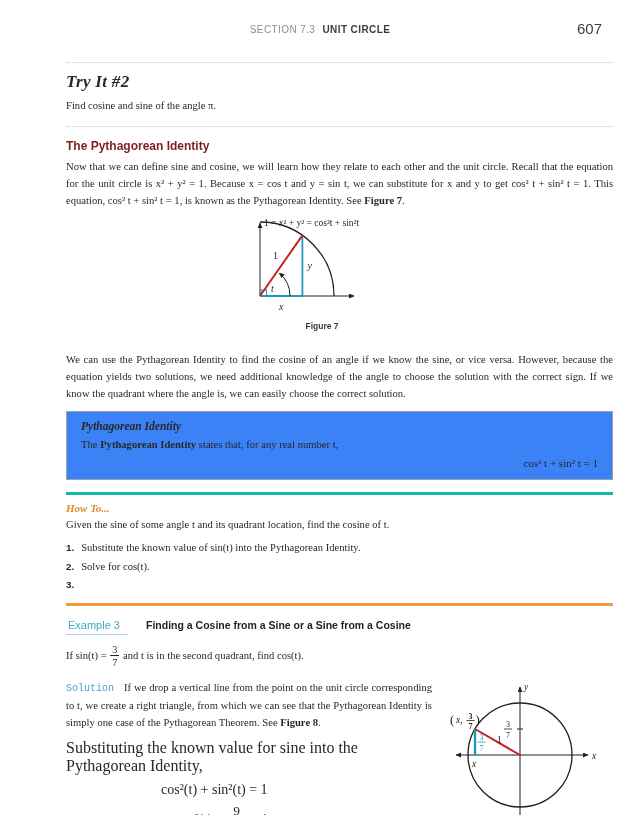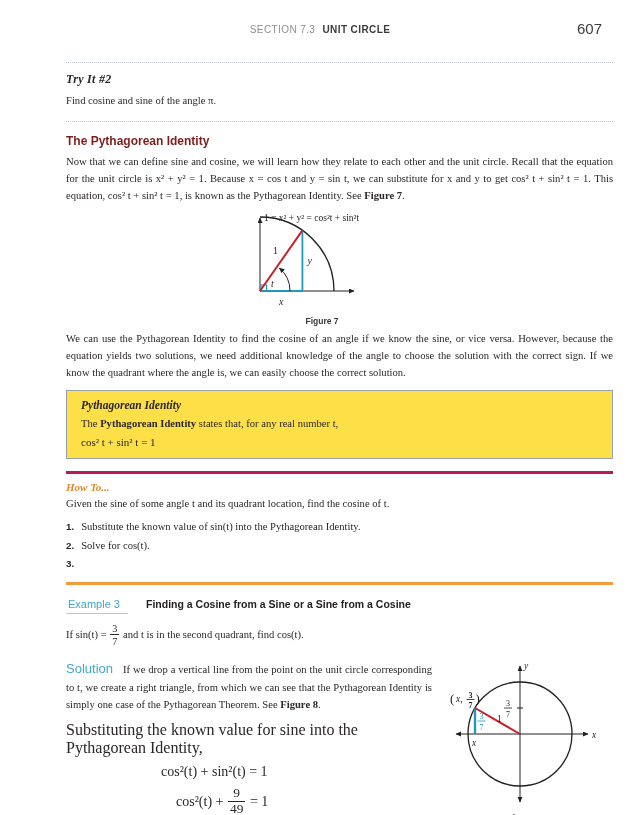--- a/index.html
+++ b/index.html
@@ -9,45 +9,45 @@
   .running-head{position:absolute;top:24px;left:5px;width:630px;text-align:center;font-family:"Liberation Sans",sans-serif;font-size:10px;letter-spacing:0.4px;}
   .running-head .sec{color:#8e8e8e;}
   .running-head .ttl{color:#403c3d;font-weight:bold;margin-left:4px;}
   .folio{position:absolute;top:20px;right:28px;font-family:"Liberation Sans",sans-serif;font-size:15px;color:#403c3d;}
   
   .content{position:absolute;left:66px;top:54px;width:547px;}
   p{margin:0;}
   .body-text{font-size:10.6px;line-height:1.62;text-align:justify;}
   
   .try-it{border-top:1px dotted #c3c9cf;border-bottom:1px dotted #c3c9cf;padding:9px 0 12px;margin-top:8px;}
-  .try-it-label{font-style:italic;font-weight:bold;font-size:12px;letter-spacing:0.3px;margin-bottom:5px;}
+  .try-it-label{font-style:italic;font-weight:bold;font-size:17px;letter-spacing:0.3px;margin-bottom:5px;}
   
   .blue-head{font-family:"Liberation Sans",sans-serif;font-weight:bold;font-size:12px;color:#7f1d1d;margin:12px 0 5px;}
   
-  .fig7-wrap{margin:6px 0 4px 176px;width:160px;}
+  .fig7-wrap{margin:6px 0 20px 176px;width:160px;}
   .fig-caption{font-family:"Liberation Sans",sans-serif;font-weight:bold;font-size:8.5px;color:#3a3637;text-align:center;margin-top:1px;}
   
-  .id-box{background:#fde047;border:1px solid #97a3ab;margin-top:9px;padding:8px 14px 10px;}
+  .id-box{background:#3b82f6;border:1px solid #97a3ab;margin-top:9px;padding:8px 14px 10px;}
   .id-box-title{font-weight:bold;font-style:italic;font-size:11.5px;margin-bottom:4px;}
-  .id-box-eq{text-align:left;font-size:11px;margin-top:4px;}
-  
-  .how-to{border-top:3px solid #be185d;border-bottom:3px solid #f09c3d;margin-top:12px;padding:7px 0 9px;}
+  .id-box-eq{text-align:right;font-size:11px;margin-top:4px;}
+  
+  .how-to{border-top:3px solid #14b8a6;border-bottom:3px solid #f09c3d;margin-top:12px;padding:7px 0 9px;}
   .how-to-label{font-style:italic;font-weight:bold;font-size:11px;color:#e08a2e;margin-bottom:3px;}
   .how-step{display:flex;gap:7px;font-size:10.6px;line-height:1.55;margin-top:2px;}
   .how-step .n{font-family:"Liberation Sans",sans-serif;font-weight:bold;font-size:9.8px;line-height:1.68;}
   .how-given{font-size:10.6px;line-height:1.6;margin-bottom:6px;}
   
   .example-head{margin-top:13px;display:flex;align-items:baseline;gap:18px;}
   .example-label{font-family:"Liberation Sans",sans-serif;font-size:11px;color:#41a8cc;border-bottom:1.5px solid #a3d2e4;padding:0 8px 3px 2px;}
   .example-title{font-family:"Liberation Sans",sans-serif;font-weight:bold;font-size:10.5px;color:#262223;}
   .problem-line{margin-top:10px;font-size:10.6px;}
   
   .sol-row{display:flex;margin-top:10px;}
   .sol-left{width:366px;flex:0 0 366px;}
-  .sol-label{font-family:Liberation Sans, sans-serif;font-size:13px;color:#41a8cc;margin-right:10px;}
+  .sol-label{font-family:Liberation Mono, monospace;font-size:10px;color:#41a8cc;margin-right:10px;}
   .sub-line{margin-top:8px;font-size:16px;}
   .fig8-col{margin-left:12px;width:160px;}
   
   .eqs{margin-top:6px;font-size:14px;}
   .eq{margin-top:7px;white-space:nowrap;}
   
   .frac{display:inline-block;vertical-align:middle;text-align:center;line-height:1.08;font-size:0.96em;margin:0 1px;position:relative;top:-1px;}
   .frac .fnum{display:block;padding:0 2px 0.5px;border-bottom:1px solid #2b2628;}
   .frac .fden{display:block;padding:0.5px 2px 0;}
   svg text{font-family:"Liberation Serif",serif;fill:#231f20;}

